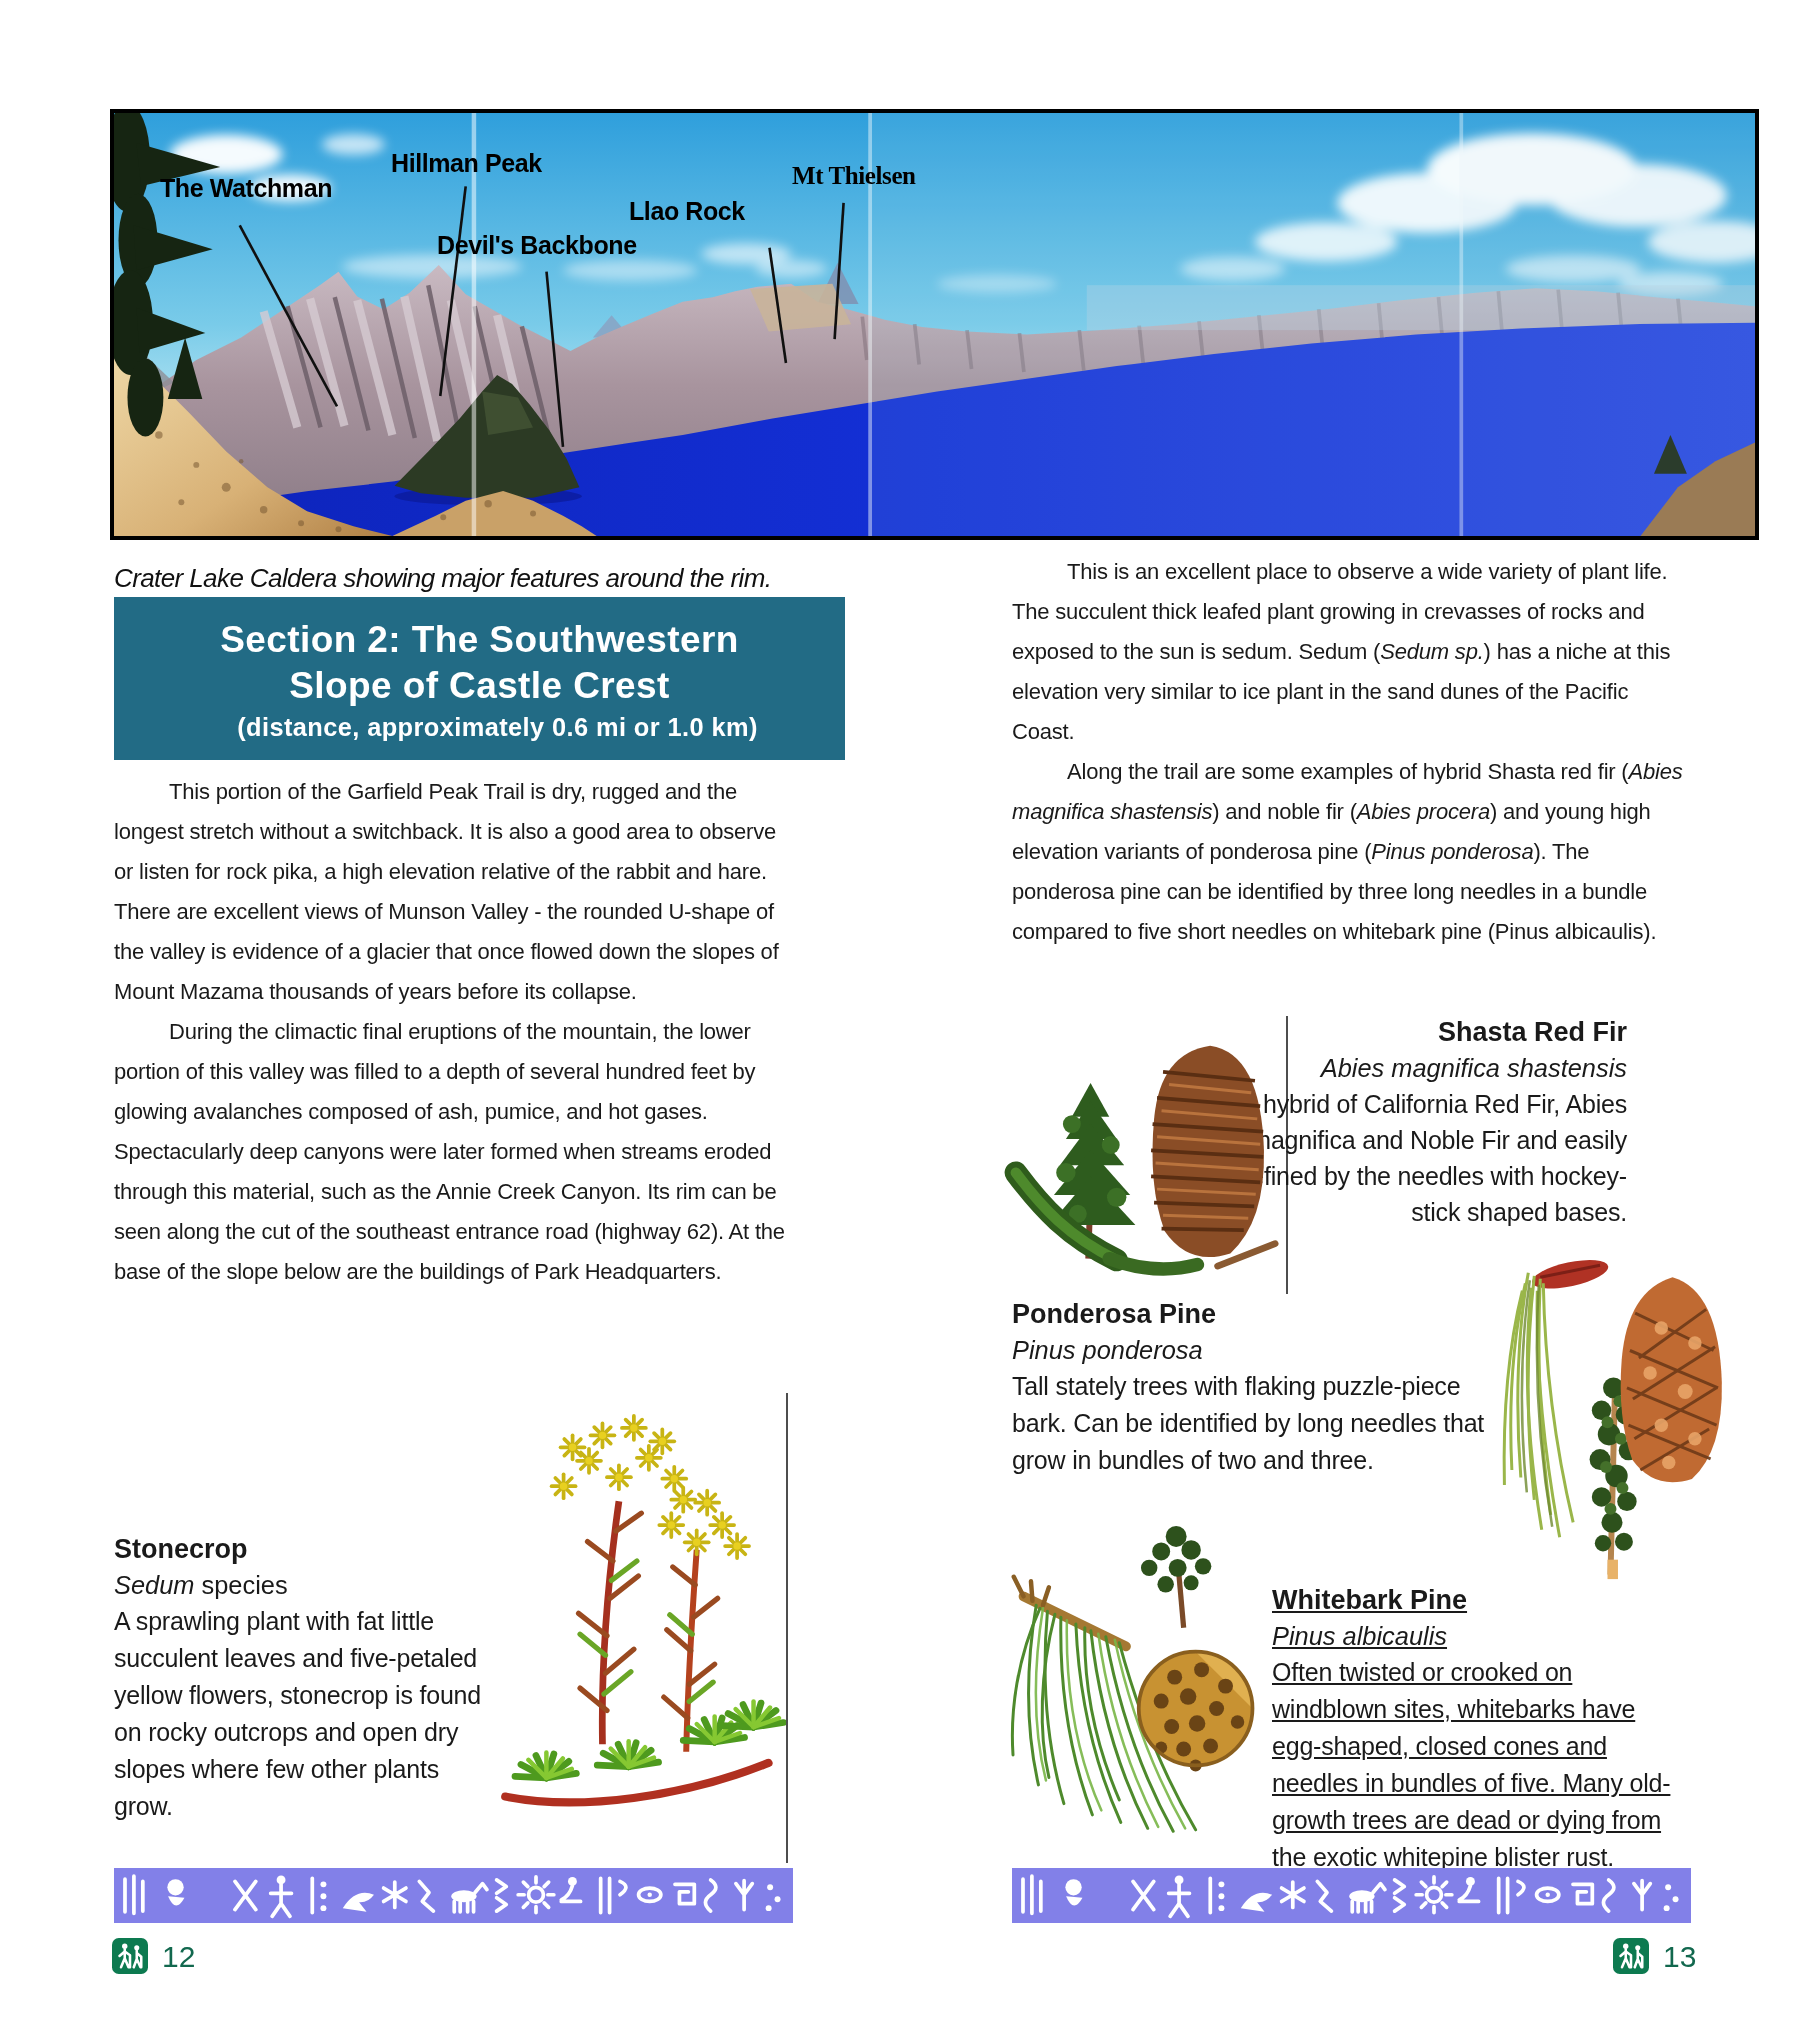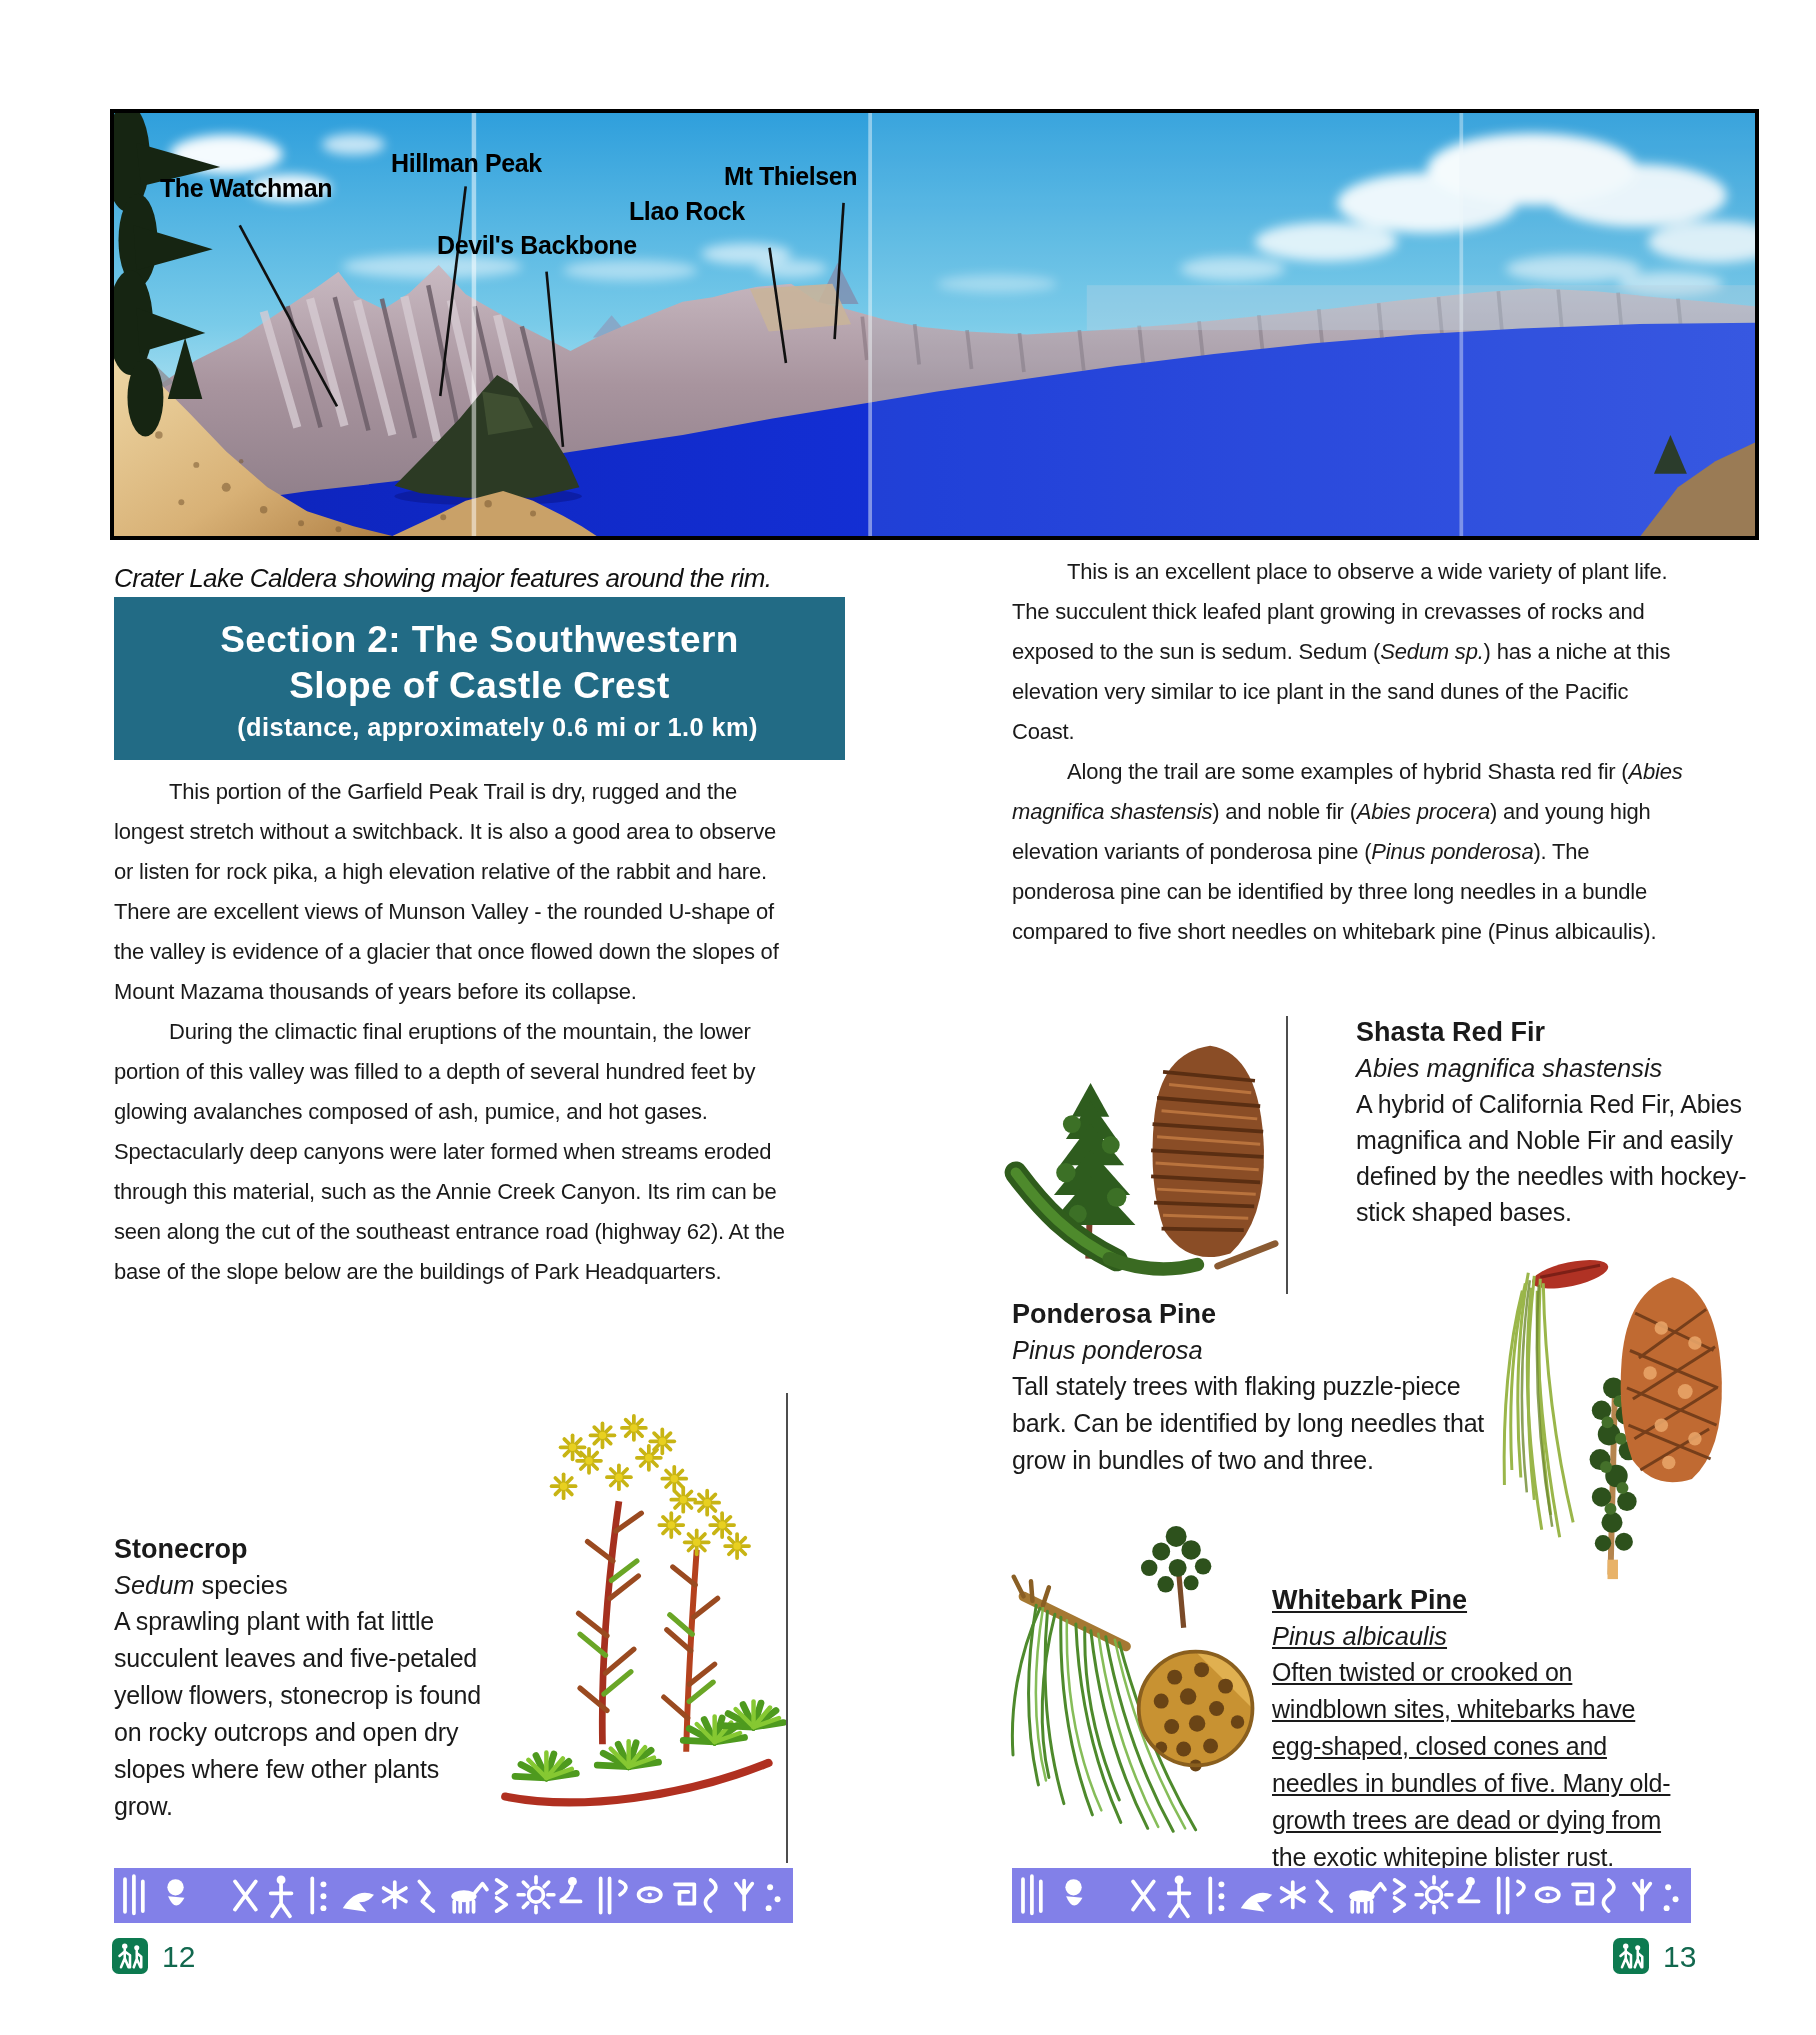--- a/index.html
+++ b/index.html
@@ -224,21 +224,21 @@
         <line x1="578" y1="212" x2="600" y2="446"></line>
         <line x1="876" y1="180" x2="898" y2="334"></line>
         <line x1="975" y1="120" x2="963" y2="302"></line>
       </g>
     </svg>
 
     <div class="photo-label" style="left:46px;top:61px;">The Watchman</div>
     <div class="photo-label" style="left:277px;top:36px;">Hillman Peak</div>
     <div class="photo-label" style="left:323px;top:118px;text-align:center;">Devil's Backbone</div>
     <div class="photo-label" style="left:515px;top:84px;">Llao Rock</div>
-    <div class="photo-label" style="left:610px;top:49px;">Mt Thielsen</div>
+    <div class="photo-label" style="left:678px;top:49px;font-family:Liberation Serif, serif;">Mt Thielsen</div>
   </div>
 
   <div class="abs caption" style="left:114px;top:540px;width:868px;">Crater Lake Caldera showing major features around the rim.</div>
 
   <div class="abs teal-box" style="left:114px;top:597px;width:731px;height:163px;padding-top:19.5px;box-sizing:border-box;">
     <div class="teal-line-big">Section 2: The Southwestern</div>
     <div class="teal-line-big">Slope of Castle Crest</div>
     <div class="teal-line-small">(distance, approximately 0.6 mi or 1.0 km)</div>
   </div>
 
@@ -250,21 +250,21 @@
   <div class="abs body-text" style="left:1012px;top:552px;width:677px;">
     <p class="indent" style="margin:0;">
       <span>This is an excellent place to observe a wide variety of plant life.  The succulent thick leafed plant growing in crevasses of rocks and exposed to the sun is sedum.  Sedum (</span><span class="i">Sedum sp.</span><span>) has a niche at this elevation very similar to ice plant in the sand dunes of the Pacific Coast.</span>
     </p>
     <p class="indent" style="margin:0;">
       <span>Along the trail are some examples of hybrid Shasta red fir (</span><span class="i">Abies magnifica shastensis</span><span>) and noble fir (</span><span class="i">Abies procera</span><span>) and young high elevation variants of ponderosa pine (</span><span class="i">Pinus ponderosa</span><span>). The ponderosa pine can be identified by three long needles in a bundle compared to five short needles on whitebark pine (Pinus albicaulis).</span>
     </p>
   </div>
 
   <div class="abs vrule" style="left:1286px;top:1016px;height:278px;"></div>
-  <div class="abs" style="left:1356px;top:1014px;width:393px;">
+  <div class="abs" style="left:1234px;top:1014px;width:393px;text-align:right;">
     <div class="plant-name">Shasta Red Fir</div>
     <div class="latin">Abies magnifica shastensis</div>
     <div class="plant-desc" style="line-height:36px;">A hybrid of California Red Fir, Abies magnifica and Noble Fir and easily defined by the needles with hockey-stick shaped bases.</div>
   </div>
   <svg class="abs" style="left:997px;top:1012px;" width="288" height="284" viewBox="0 0 385 380">
     <line x1="122" y1="330" x2="128" y2="140" stroke="#7a3c28" stroke-width="8"></line>
     <g fill="#2e5c1e">
       <polygon points="125,95 150,140 100,140"></polygon>
         <polygon points="125,120 160,170 92,170"></polygon>
       <polygon points="125,150 170,205 84,205"></polygon>

